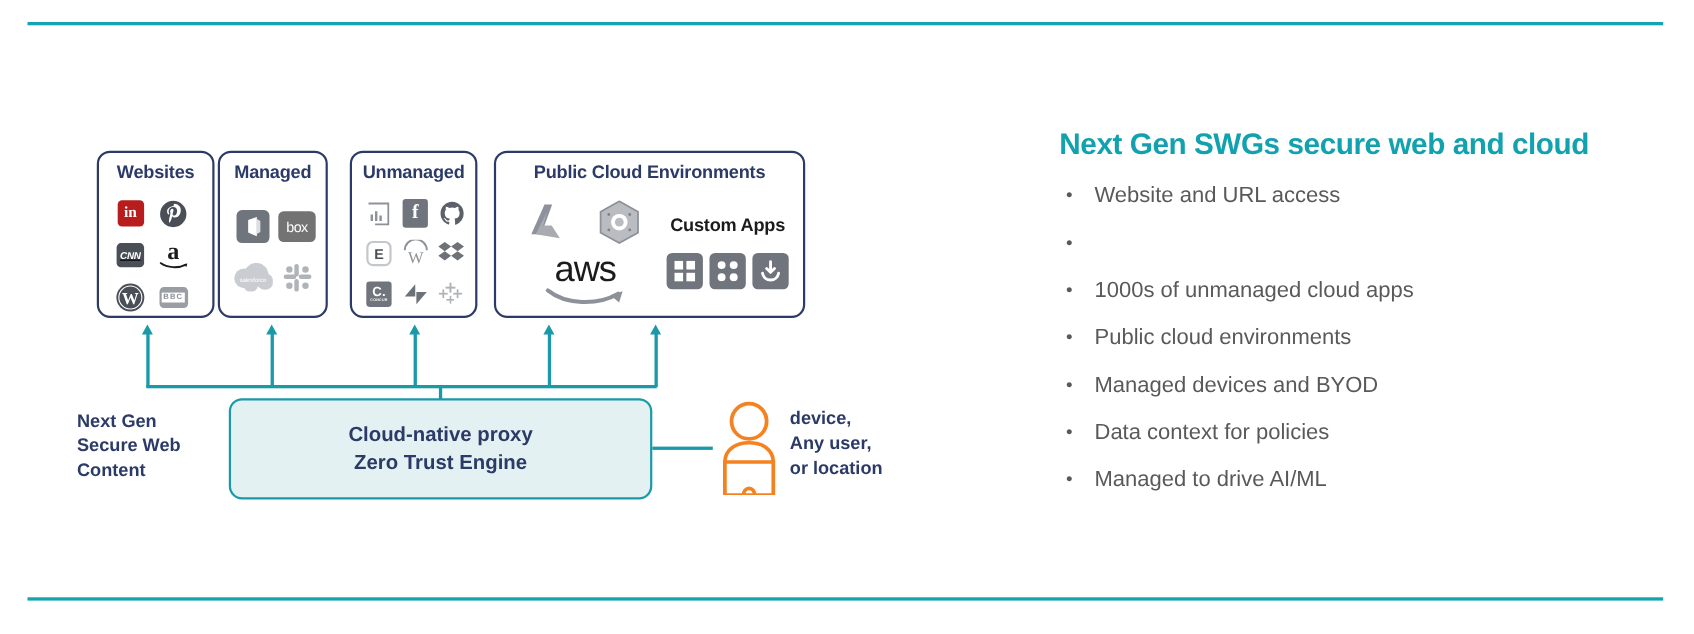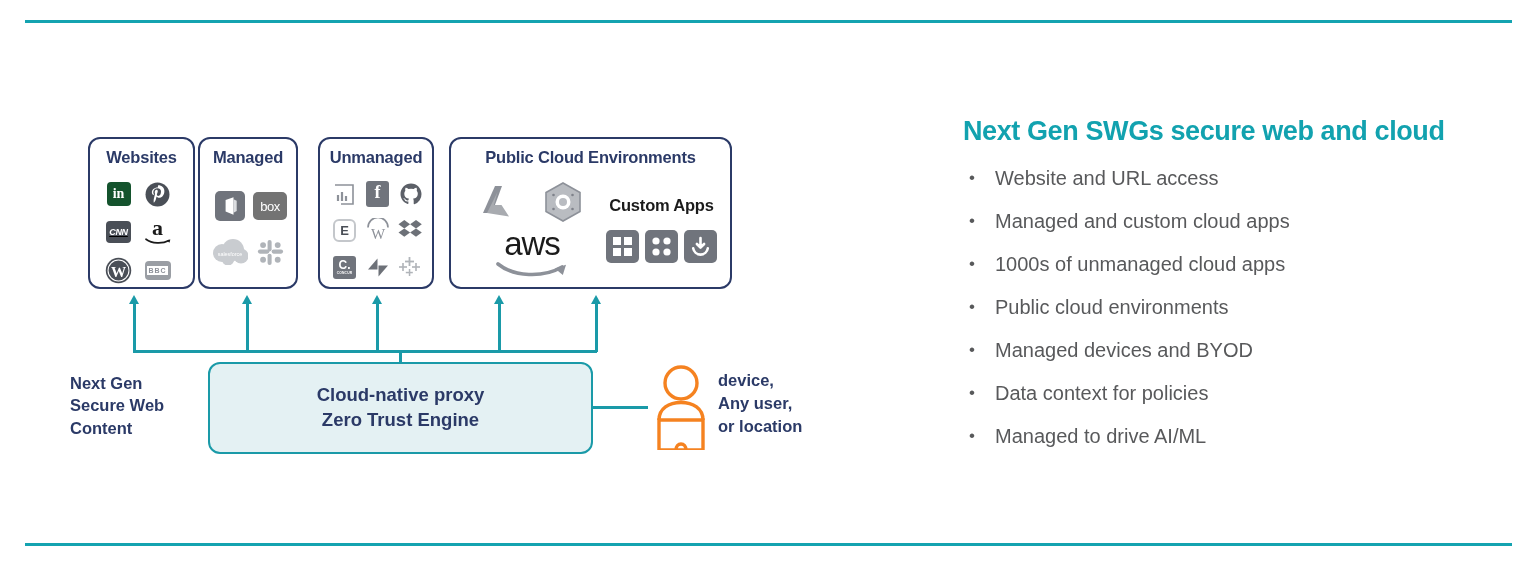--- a/index.html
+++ b/index.html
@@ -99,21 +99,21 @@
 <div class="rule" id="rule-top"></div>
 <div class="rule" id="rule-bottom"></div>
 
 <div id="diagram">
 
   <div class="cat-box" style="left:88px;top:137px;width:107px;height:152px;">
     <div class="cat-title">Websites</div>
     <div class="icon-grid" style="left:9px;top:36px;width:78px;">
 
       <span class="ico" style="width:39px;height:38px;">
-        <span class="tile" style="width:24px;height:24px;background:#14532d;font-size:14px;font-family:'Liberation Serif',serif;">in</span>
+        <span class="tile" style="width:24px;height:24px;background:#b91c1c;font-size:14px;font-family:'Liberation Serif',serif;">in</span>
       </span>
 
       <span class="ico" style="width:39px;height:38px;">
         <svg width="25" height="25" viewBox="0 0 24 24">
             <circle cx="12" cy="12" r="11.5" fill="#4a4f57"></circle>
             <path d="M12.2 5.2c-3.6 0-5.6 2.3-5.6 4.6 0 1.1.5 2.3 1.4 2.7.2.1.3 0 .3-.1l.2-.7c.03-.1 0-.2-.05-.3-.3-.4-.5-1-.5-1.6 0-2 1.5-3.8 4-3.8 2.2 0 3.4 1.3 3.4 3.1 0 2.3-1 4.3-2.6 4.3-.9 0-1.5-.7-1.3-1.6.3-1.1.8-2.2.8-3 0-.7-.4-1.3-1.2-1.3-.9 0-1.7 1-1.7 2.3 0 .9.3 1.4.3 1.4l-1.2 5c-.3 1.5-.05 3.3-.03 3.5.01.1.17.14.24.05.1-.13 1.37-1.7 1.8-3.25l.67-2.6c.33.63 1.3 1.2 2.33 1.2 3.06 0 5.14-2.8 5.14-6.5 0-2.8-2.37-5.4-5.97-5.4z" fill="#fff"></path>
           </svg>
       </span>
 
       <span class="ico" style="width:39px;height:38px;text-decoration:underline;">
@@ -360,21 +360,20 @@
 
 <div id="right">
   <h2 id="right-title">Next Gen SWGs secure web and cloud</h2>
 
   <div class="bullet-row">
     <span class="bullet-dot">•</span>
     <span class="bullet-text">Website and URL access</span>
   </div>
   <div class="bullet-row">
     <span class="bullet-dot">•</span>
-    <span class="bullet-text">Managed and custom cloud apps</span>
   </div>
   <div class="bullet-row">
     <span class="bullet-dot">•</span>
     <span class="bullet-text">1000s of unmanaged cloud apps</span>
   </div>
   <div class="bullet-row">
     <span class="bullet-dot">•</span>
     <span class="bullet-text">Public cloud environments</span>
   </div>
   <div class="bullet-row">

